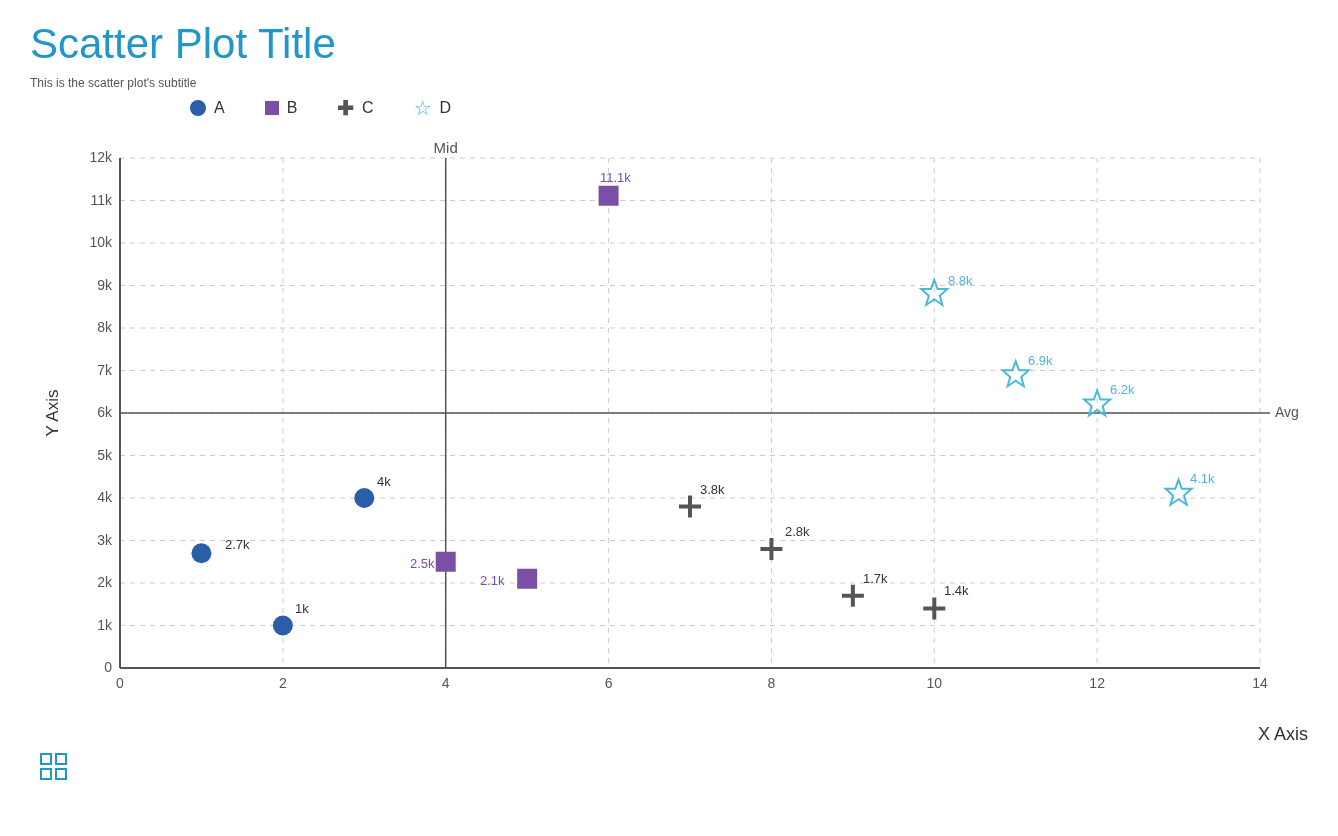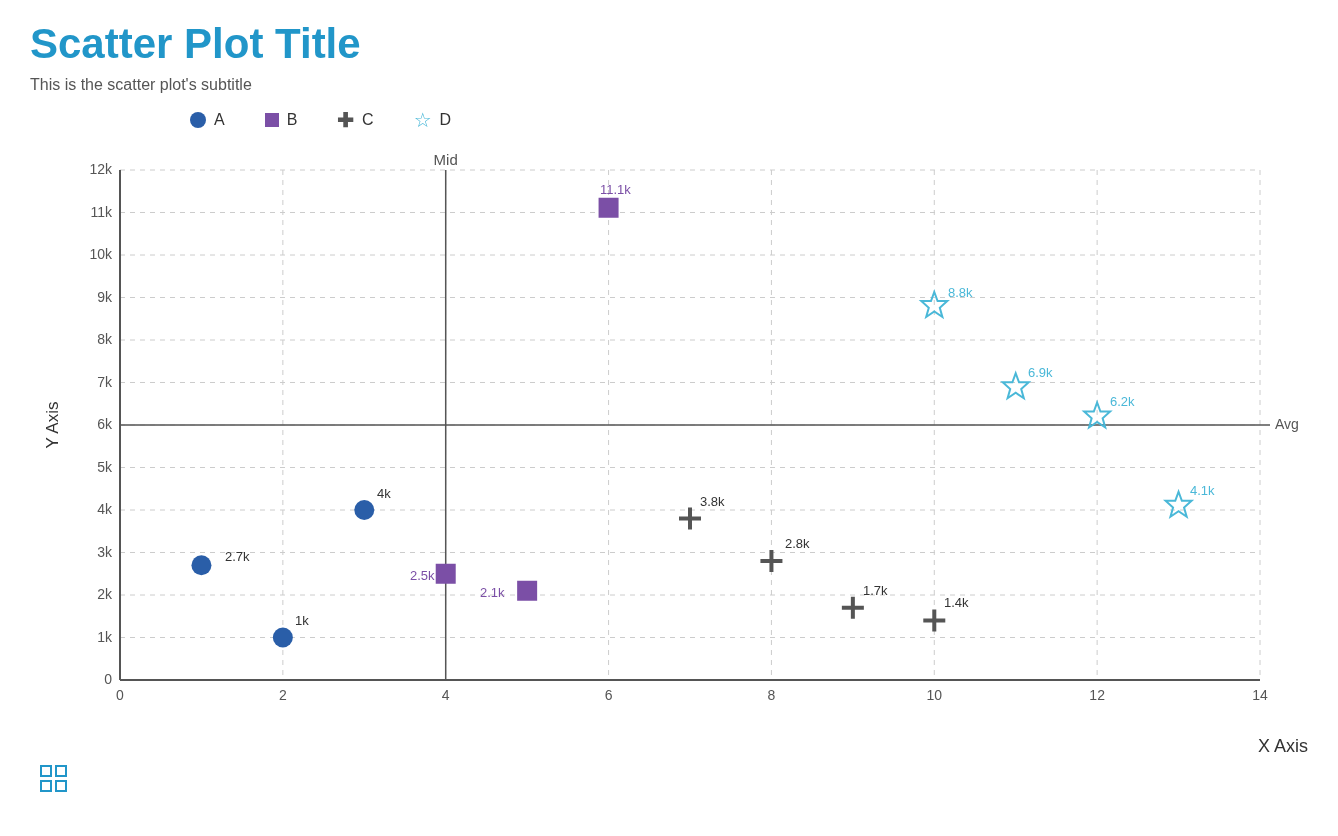--- a/index.html
+++ b/index.html
@@ -7,27 +7,27 @@
       background: #fff;
       font-family: 'Segoe UI', Arial, sans-serif;
       width: 1338px;
       height: 836px;
       overflow: hidden;
       padding: 20px 30px;
     }
     #chart-title {
       font-size: 42px;
       color: #2196c9;
-      font-weight: 700;
+      font-weight: 400;
       margin-bottom: 8px;
     }
     #chart-subtitle {
-      font-size: 16px;
+      font-size: 12px;
       color: #555;
-      margin-bottom: 16px;
+      margin-bottom: 8px;
     }
     #legend {
       display: flex;
       flex-direction: row;
       gap: 40px;
       margin-left: 160px;
       margin-bottom: 20px;
       align-items: center;
     }
     .legend-item {

